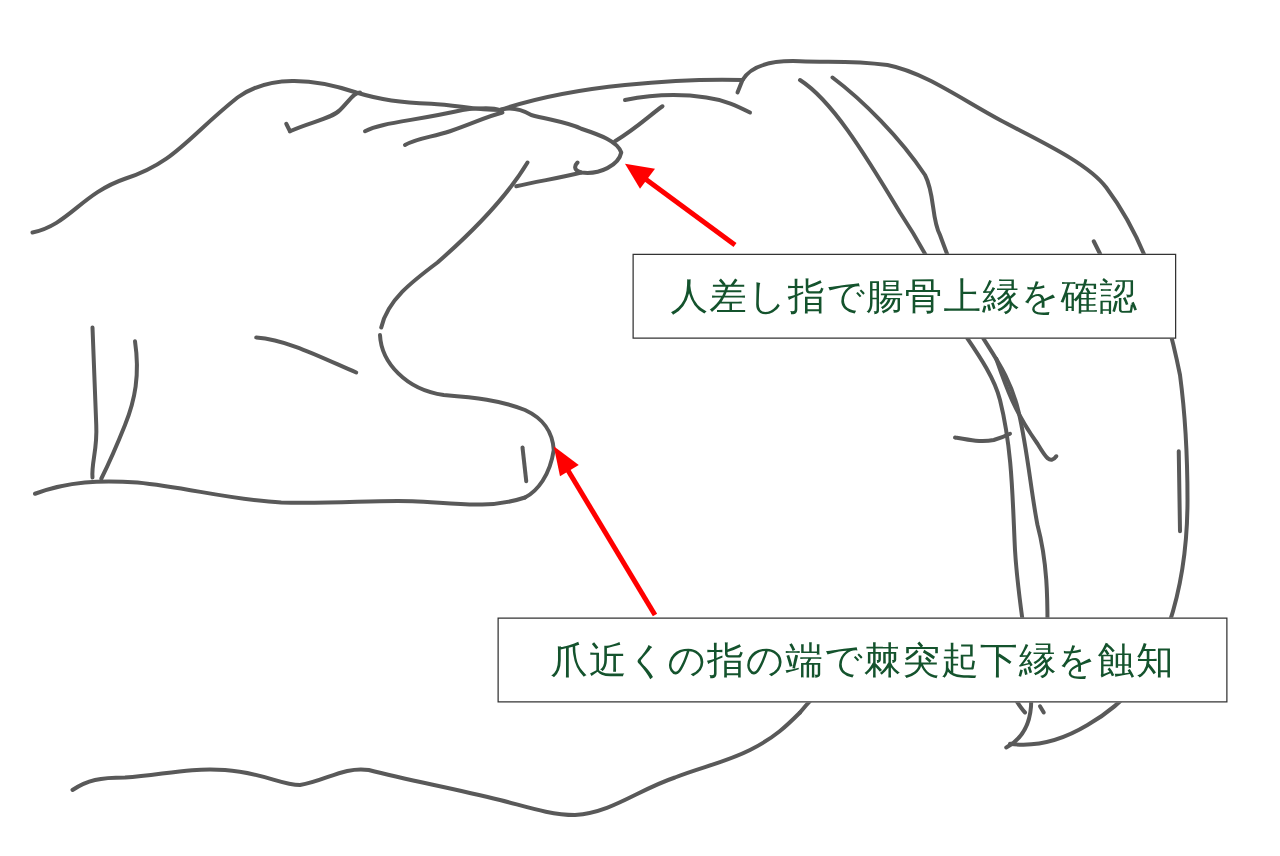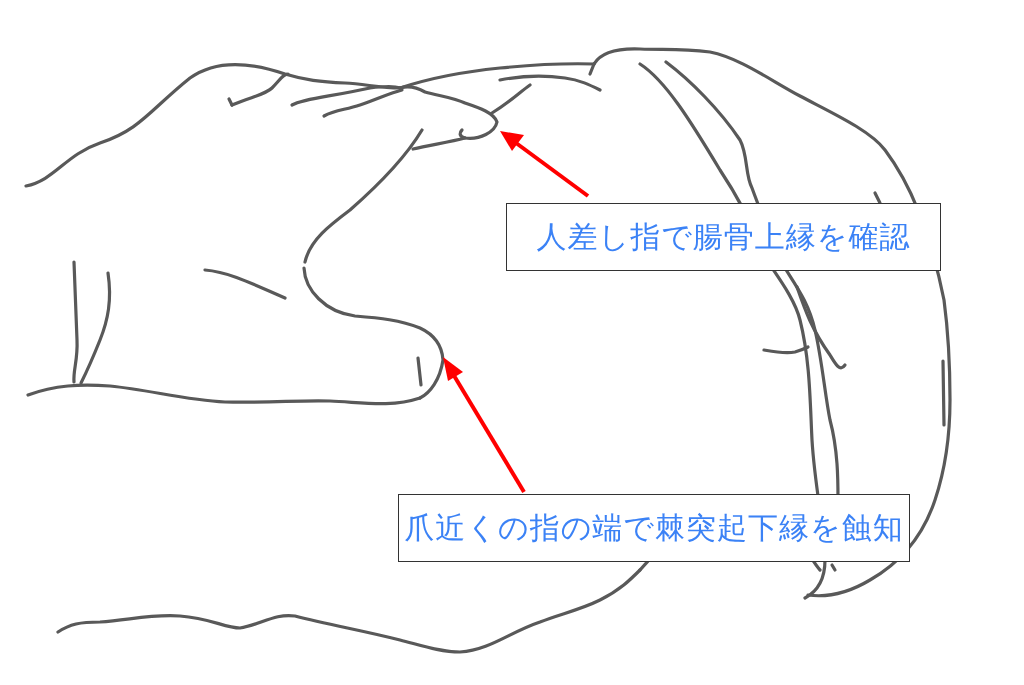--- a/index.html
+++ b/index.html
@@ -4,23 +4,23 @@
 <style>
   html, body { margin: 0; padding: 0; background: #ffffff; }
   body { width: 1024px; height: 685px; position: relative; overflow: hidden;
          font-family: "DejaVu Sans", "Liberation Sans", sans-serif; }
   #canvas { position: absolute; left: 0; top: 0; width: 1024px; height: 685px; }
   .stroke { fill: none; stroke: #595959; stroke-width: 3.2; stroke-linecap: round; stroke-linejoin: round; }
   .arrow-line { stroke: #ff0000; stroke-width: 4; fill: none; stroke-linecap: butt; }
   .arrow-head { fill: #ff0000; }
   .label-box { position: absolute; background: #ffffff; border: 1.5px solid #333333;
                box-sizing: border-box; display: flex; align-items: center; justify-content: center;
-               color: #3b82f6; font-size: 30px; letter-spacing: 1px; white-space: nowrap; }
+               color: #14532d; font-size: 30px; letter-spacing: 1px; white-space: nowrap; }
   #label-top { left: 506px; top: 203px; width: 435px; height: 68px; }
-  #label-bottom { left: 398px; top: 494px; width: 512px; height: 68px; }
+  #label-bottom { left: 398px; top: 494px; width: 584px; height: 68px; }
 </style>
 </head>
 <body>
 
 <svg id="canvas" viewBox="0 0 1024 685" xmlns="http://www.w3.org/2000/svg">
   <g>
 
     <path class="stroke" d="M26,186 C55,180 65,155 100,143 C140,130 150,110 190,78 C215,60 250,62 285,74 C305,80 320,82 345,83 C365,84 380,88 400,88"></path>
 
     <path class="stroke" d="M232,105 L229,99"></path>

